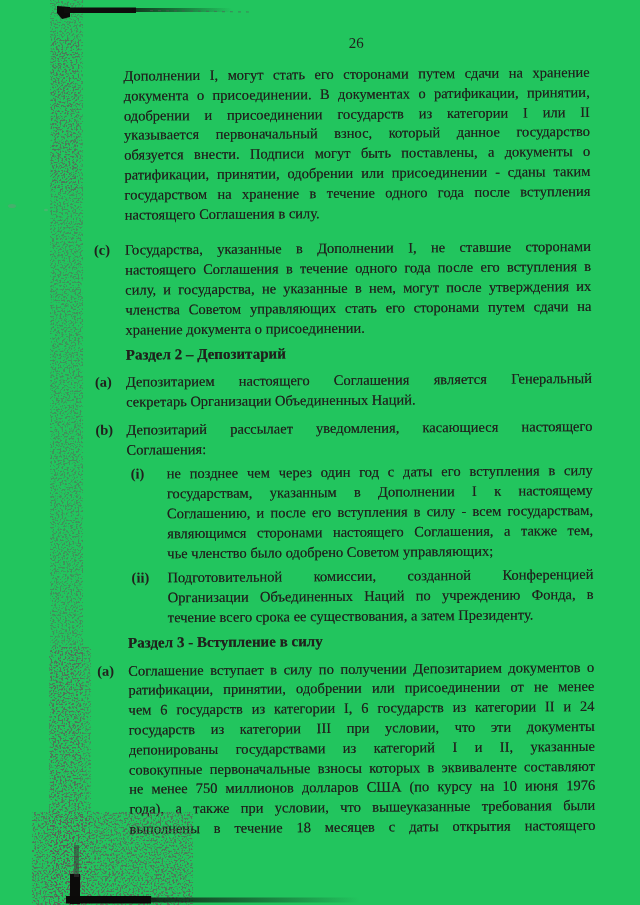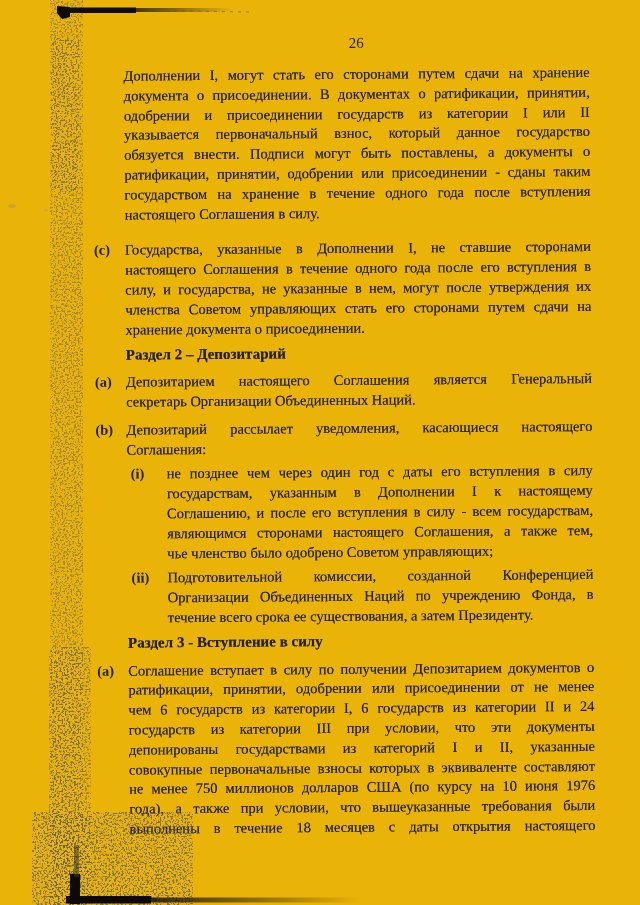--- a/index.html
+++ b/index.html
@@ -1,20 +1,20 @@
 <!DOCTYPE html>
 <html lang="ru"><head>
 <meta charset="utf-8">
 <style>
   html,body{margin:0;padding:0;}
   body{background:#e8e8e8;}
   .page{
     position:relative;
     width:640px;height:905px;
-    background:#eab308;
+    background:#22c55e;
     overflow:hidden;
     font-family:"Liberation Serif", serif;
     color:#21201d;
   }
   .content{
     position:absolute;left:123px;top:0;width:466px;
     transform:rotate(-0.45deg);
     transform-origin:466px 0;
     z-index:2;
   }

